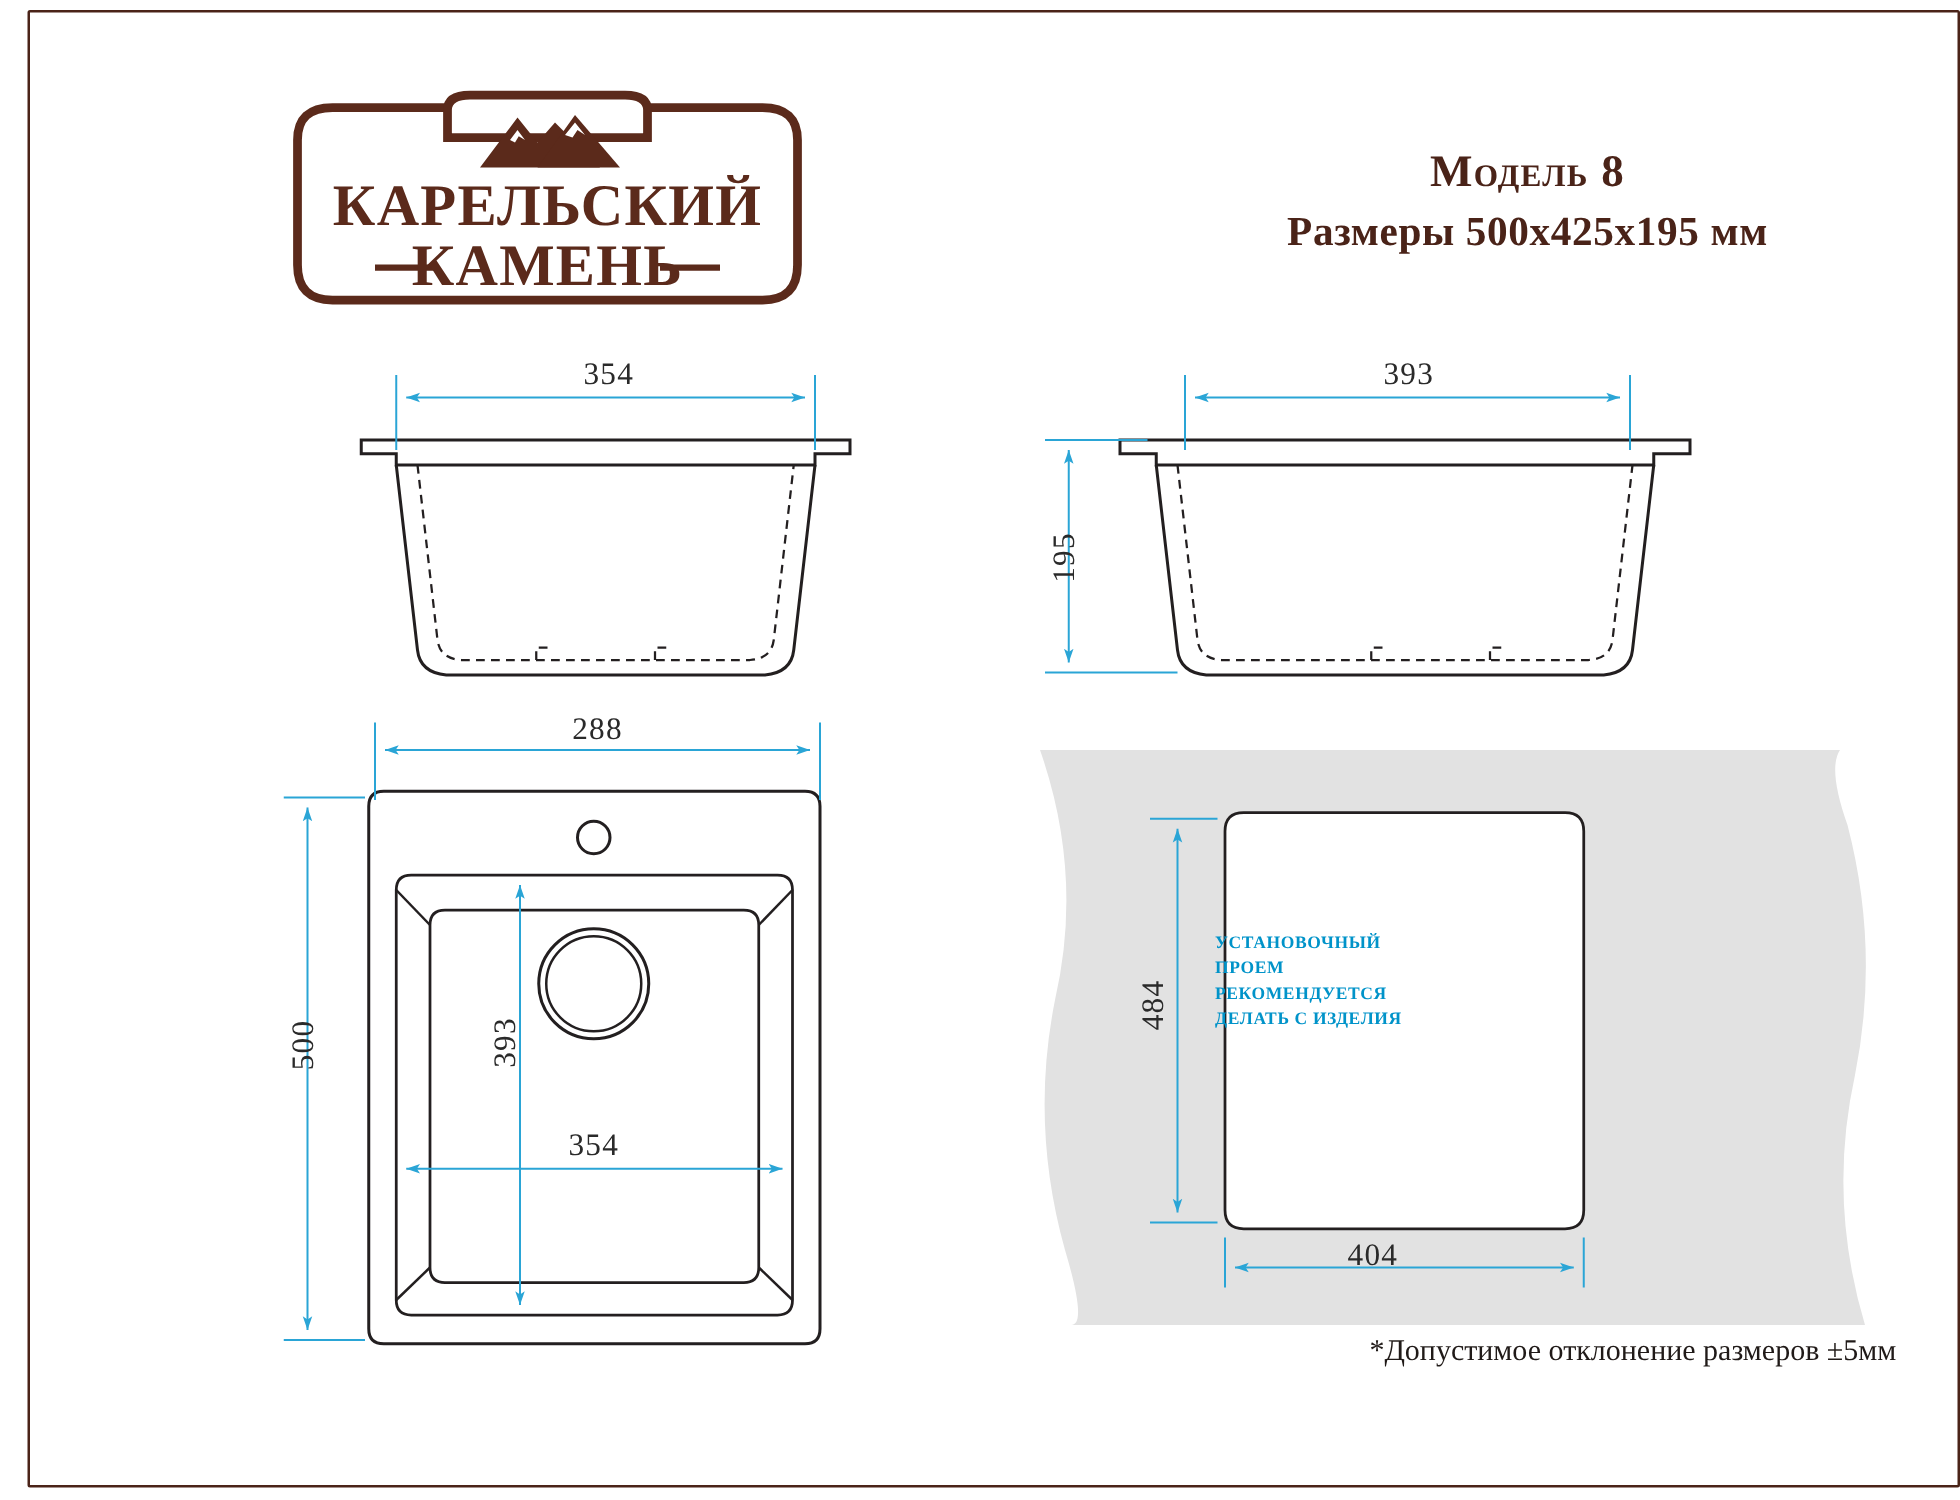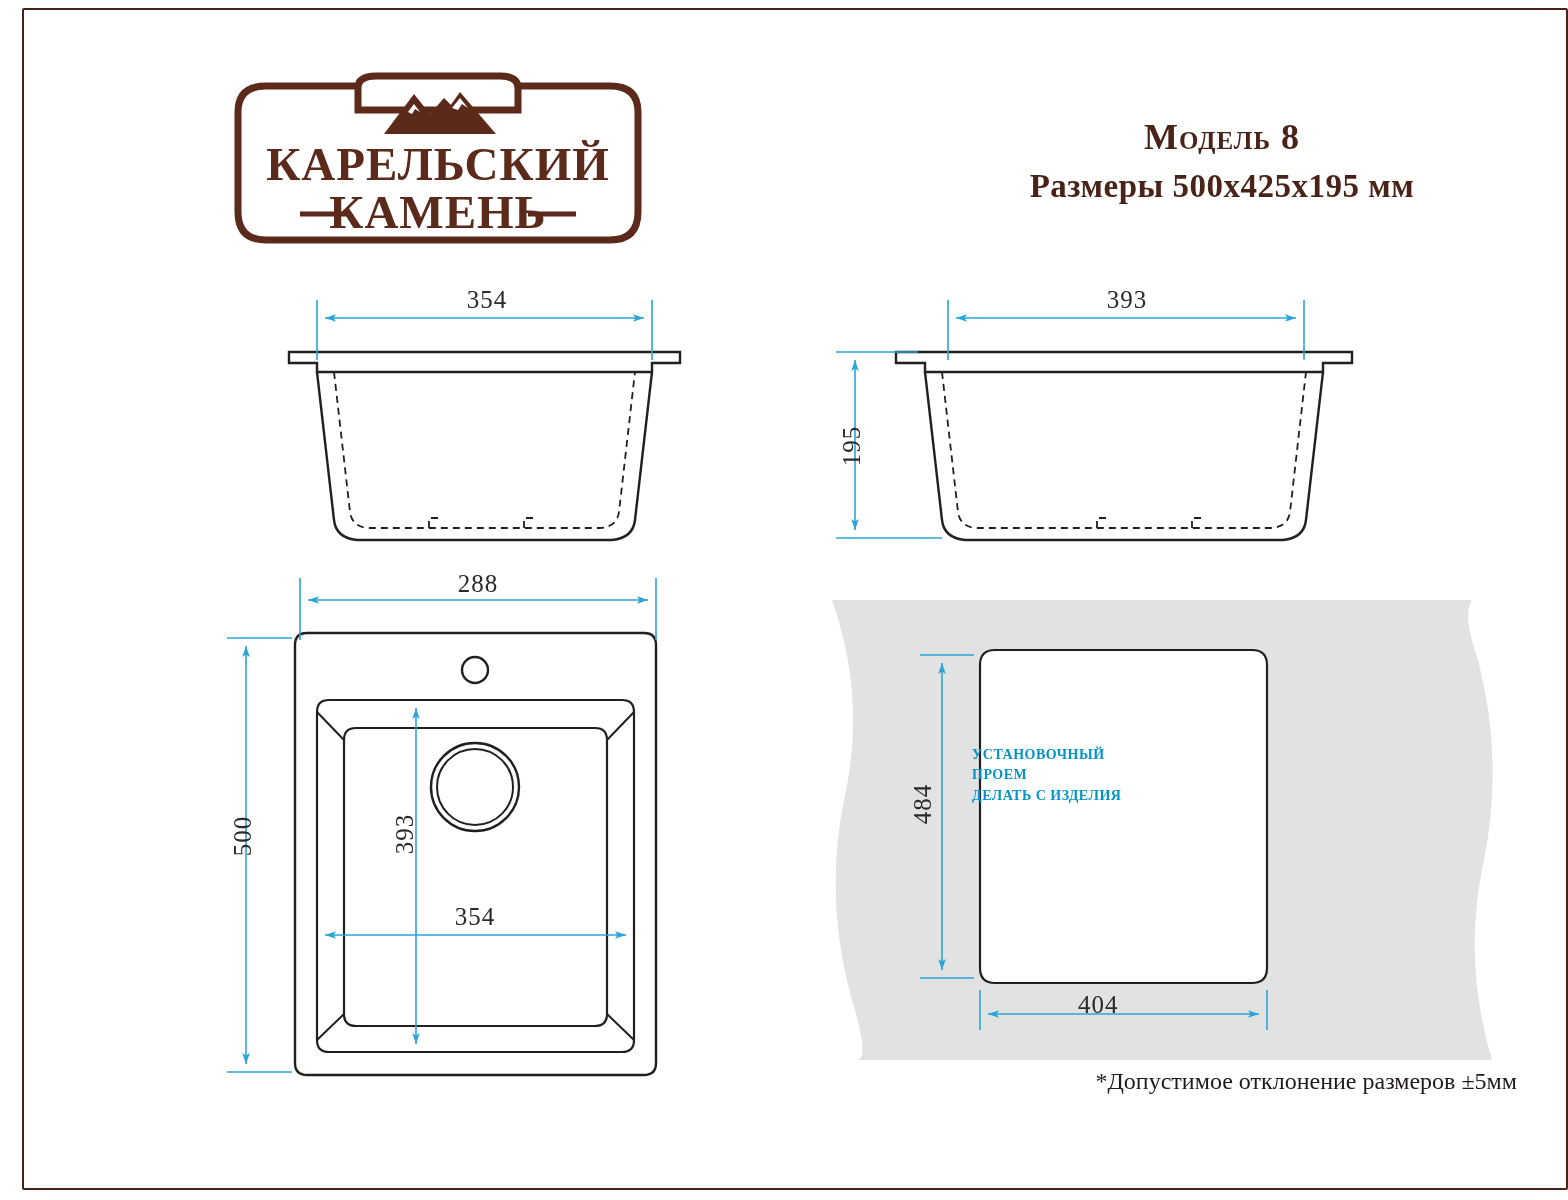--- a/index.html
+++ b/index.html
@@ -258,18 +258,19 @@
 
   <div class="dim vert" style="left:348px; top:820px; width:90px; text-align:center;">393</div>
 
   <div class="dim vert" style="left:866px; top:790px; width:90px; text-align:center;">484</div>
 
   <div class="dim" style="left:1066px; top:991px; width:90px; ">404</div>
 
   <div class="cutout-label">
     <div>УСТАНОВОЧНЫЙ</div>
     <div>ПРОЕМ</div>
+    <div>РЕКОМЕНДУЕТСЯ</div>
     <div>ДЕЛАТЬ С ИЗДЕЛИЯ</div>
   </div>
 
   <div class="note">*Допустимое отклонение размеров  ±5мм</div>
 
 </div>
 
 </body></html>

